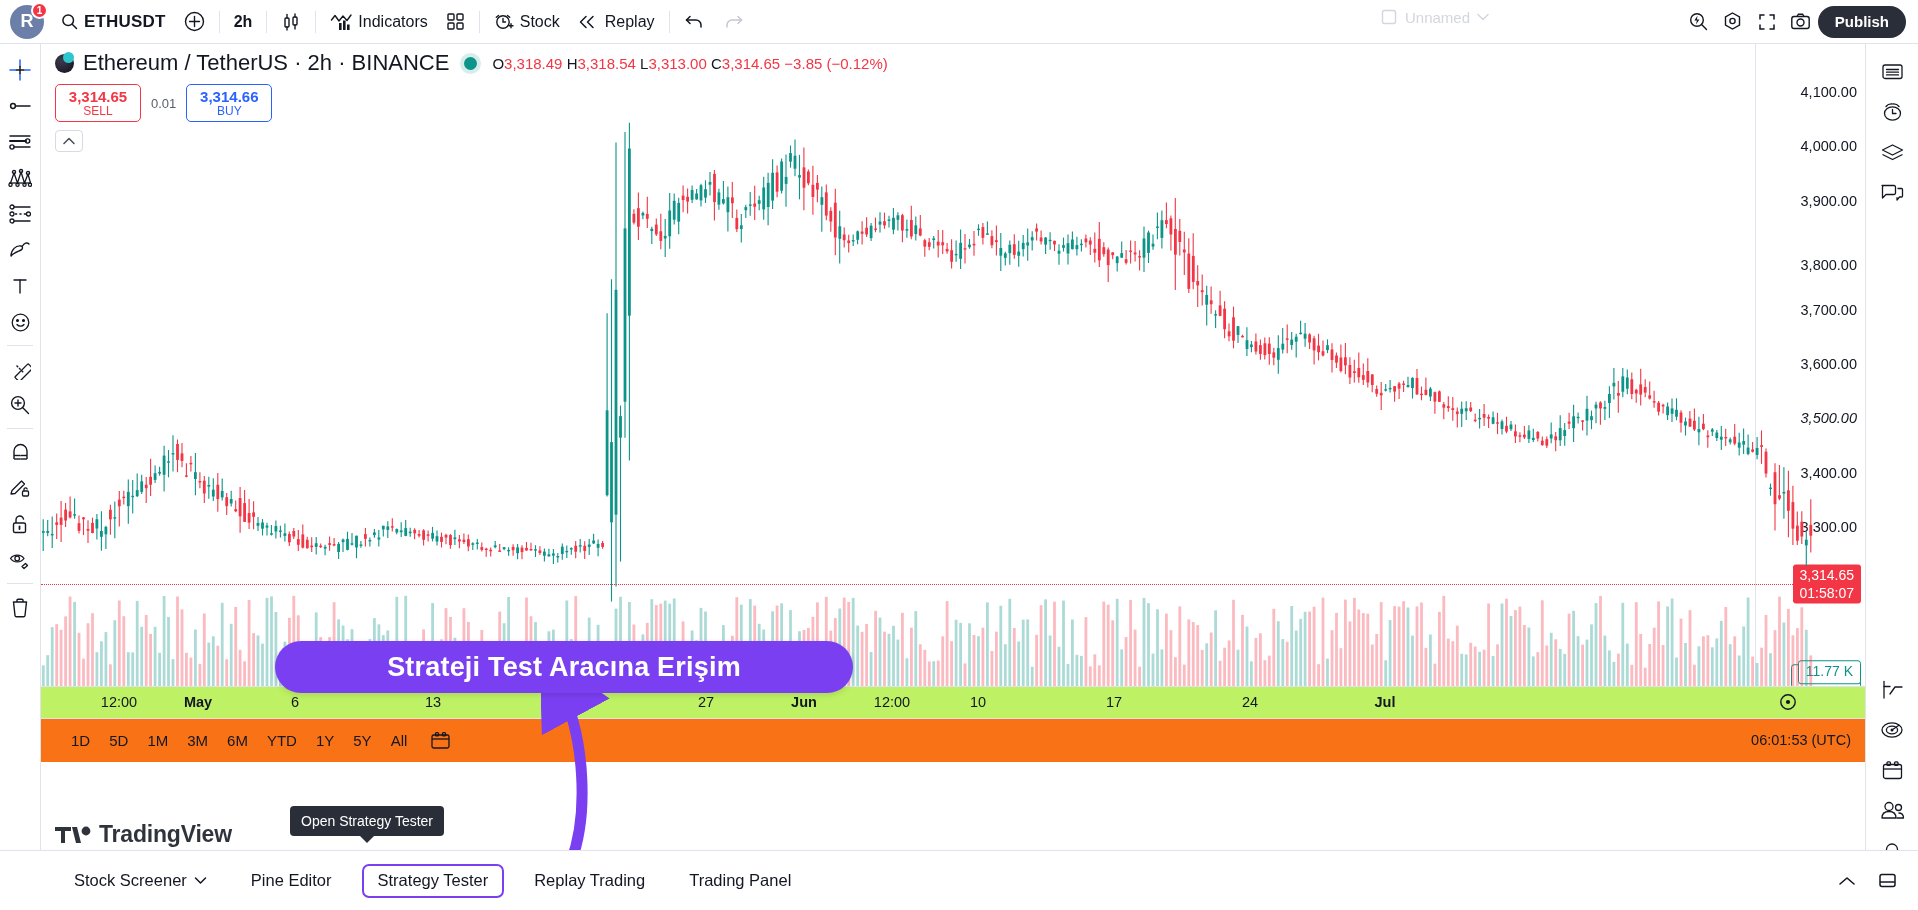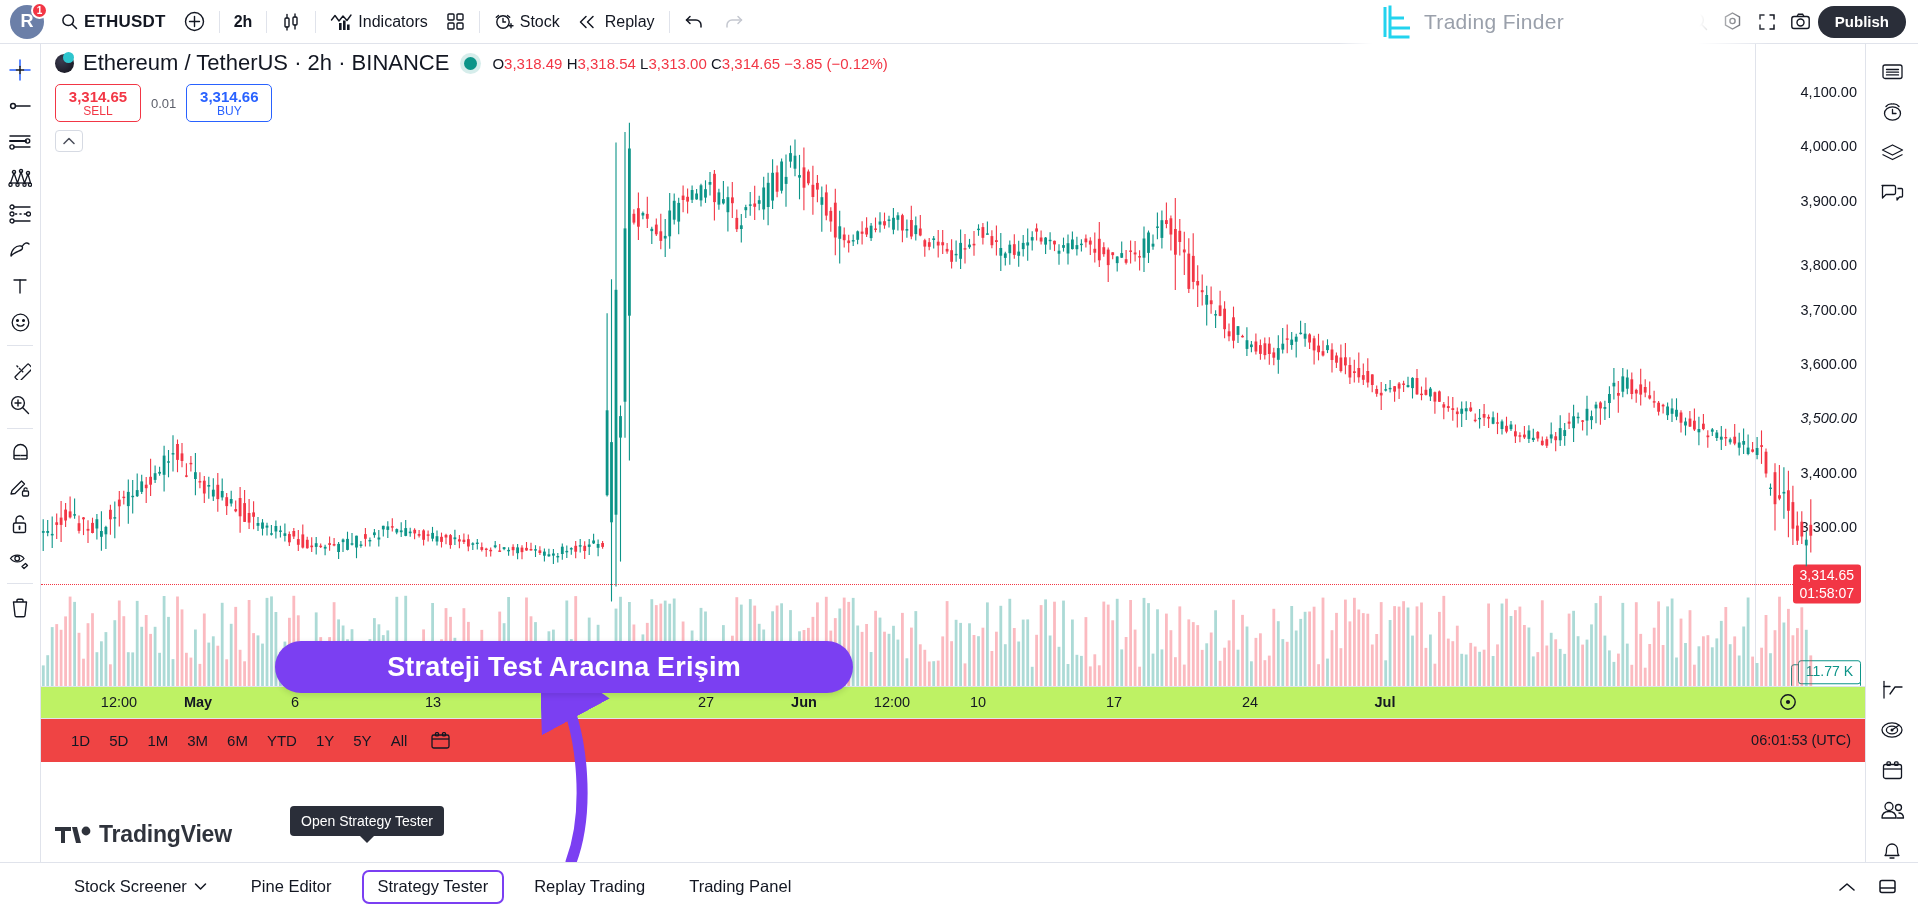--- a/index.html
+++ b/index.html
@@ -190,21 +190,21 @@
   }
   .anno-banner span {
     color: #fff; font-size: 27px; font-weight: 700; letter-spacing: .2px;
   }
   .anno-arrow { position: absolute; left: 500px; top: 630px; z-index: 17; }
 
   
   .timeframes {
     position: absolute; top: 674px; left: 0; width: 1824px; height: 44px;
     display: flex; align-items: center; border-top: 1px solid #e0e3eb;
-    background: #ef4444; padding-left: 22px; gap: 3px;
+    background: #f97316; padding-left: 22px; gap: 3px;
   }
   .tf-btn {
     height: 27px; padding: 0 8px; display: flex; align-items: center;
     font-size: 15px; color: #131722; border-radius: 4px; cursor: pointer;
   }
   .tf-cal { margin-left: 12px; display:flex; align-items:center; cursor:pointer; color:#131722;}
   .clock-txt {
     position: absolute; right: 14px; top: 13px; font-size: 14.5px; color: #131722;
   }
 
@@ -213,21 +213,21 @@
     color: #fff; font-size: 14px; padding: 7px 11px; border-radius: 4px;
     z-index: 40; white-space: nowrap;
   }
   .tooltip:after {
     content: ''; position: absolute; bottom: -7px; left: 50%;
     transform: translateX(-50%); border-left: 8px solid transparent;
     border-right: 8px solid transparent; border-top: 8px solid #2a2e39;
   }
 
   .bottombar {
-    position: absolute; bottom: 0; left: 0; width: 1918px; height: 48px;
+    position: absolute; bottom: 0; left: 0; width: 1918px; height: 60px;
     background: #fff; border-top: 1px solid #e0e3eb;
     display: flex; align-items: center; padding-left: 60px; z-index: 25;
   }
   .bb-tab {
     display: flex; align-items: center; gap: 7px; height: 34px; padding: 0 14px;
     font-size: 16.5px; color: #131722; border-radius: 5px; cursor: pointer;
     margin-right: 16px; white-space: nowrap;
   }
   .bb-tab.active {
     border: 2.5px solid #7b3ff2; border-radius: 7px; background: #fff;
@@ -408,31 +408,20 @@
       </svg>
     </span>
     <span>Unnamed</span>
     <span class="icon">
       <svg width="12" height="8" viewBox="0 0 12 8" fill="none" stroke="#d3d6de" stroke-width="1.5">
         <polyline points="1,1.5 6,6.5 11,1.5" stroke-linecap="round" stroke-linejoin="round"></polyline>
       </svg>
     </span>
   </div>
 
-  <div class="brandwrap">
-    <span class="icon">
-      <svg width="34" height="36" viewBox="0 0 34 36" fill="none" stroke="#22d3ee" stroke-width="3">
-        <path d="M10 3 V33 H28" stroke-linecap="square"></path>
-        <path d="M10 14 H24"></path>
-          <path d="M10 24 H30"></path>
-        <path d="M5 3 V33" stroke-width="3"></path>
-      </svg>
-    </span>
-    <span class="brand-name">Trading Finder</span>
-  </div>
 
   <div class="leftbar">
     <div class="lb-btn">
       <svg width="22" height="22" viewBox="0 0 22 22" fill="none" stroke="#2962ff" stroke-width="1.5" stroke-linecap="round">
         <line x1="11" y1="1" x2="11" y2="7"></line>
           <line x1="11" y1="15" x2="11" y2="21"></line>
         <line x1="1" y1="11" x2="7" y2="11"></line>
           <line x1="15" y1="11" x2="21" y2="11"></line>
         <line x1="11" y1="7.5" x2="11" y2="14.5" stroke="#131722"></line>
         <line x1="7.5" y1="11" x2="14.5" y2="11" stroke="#131722"></line>

